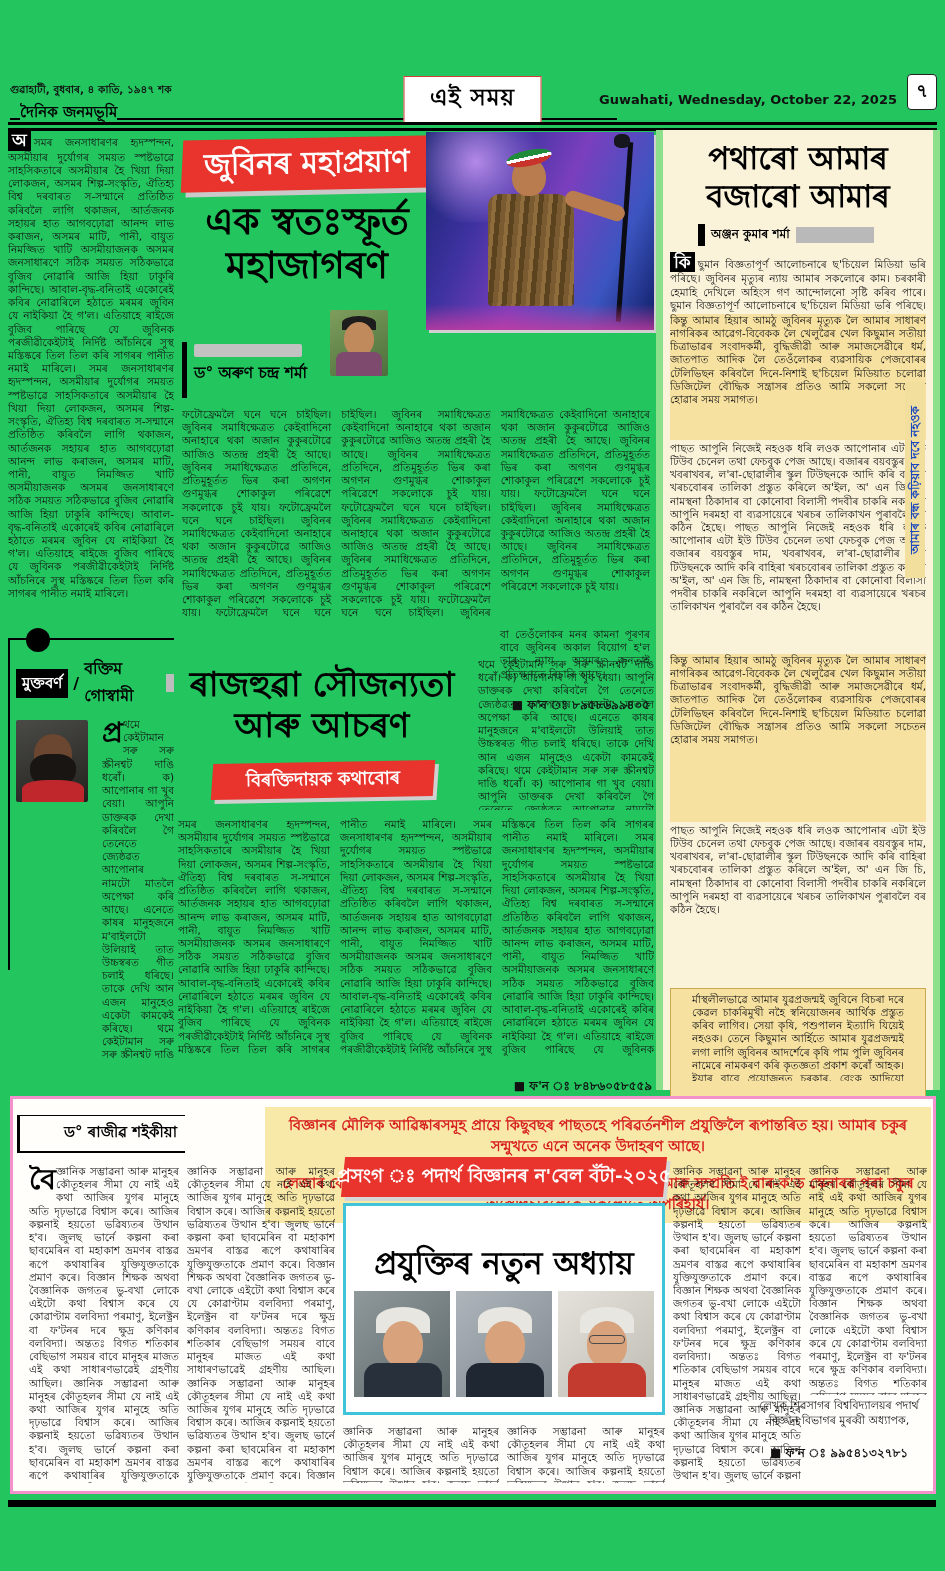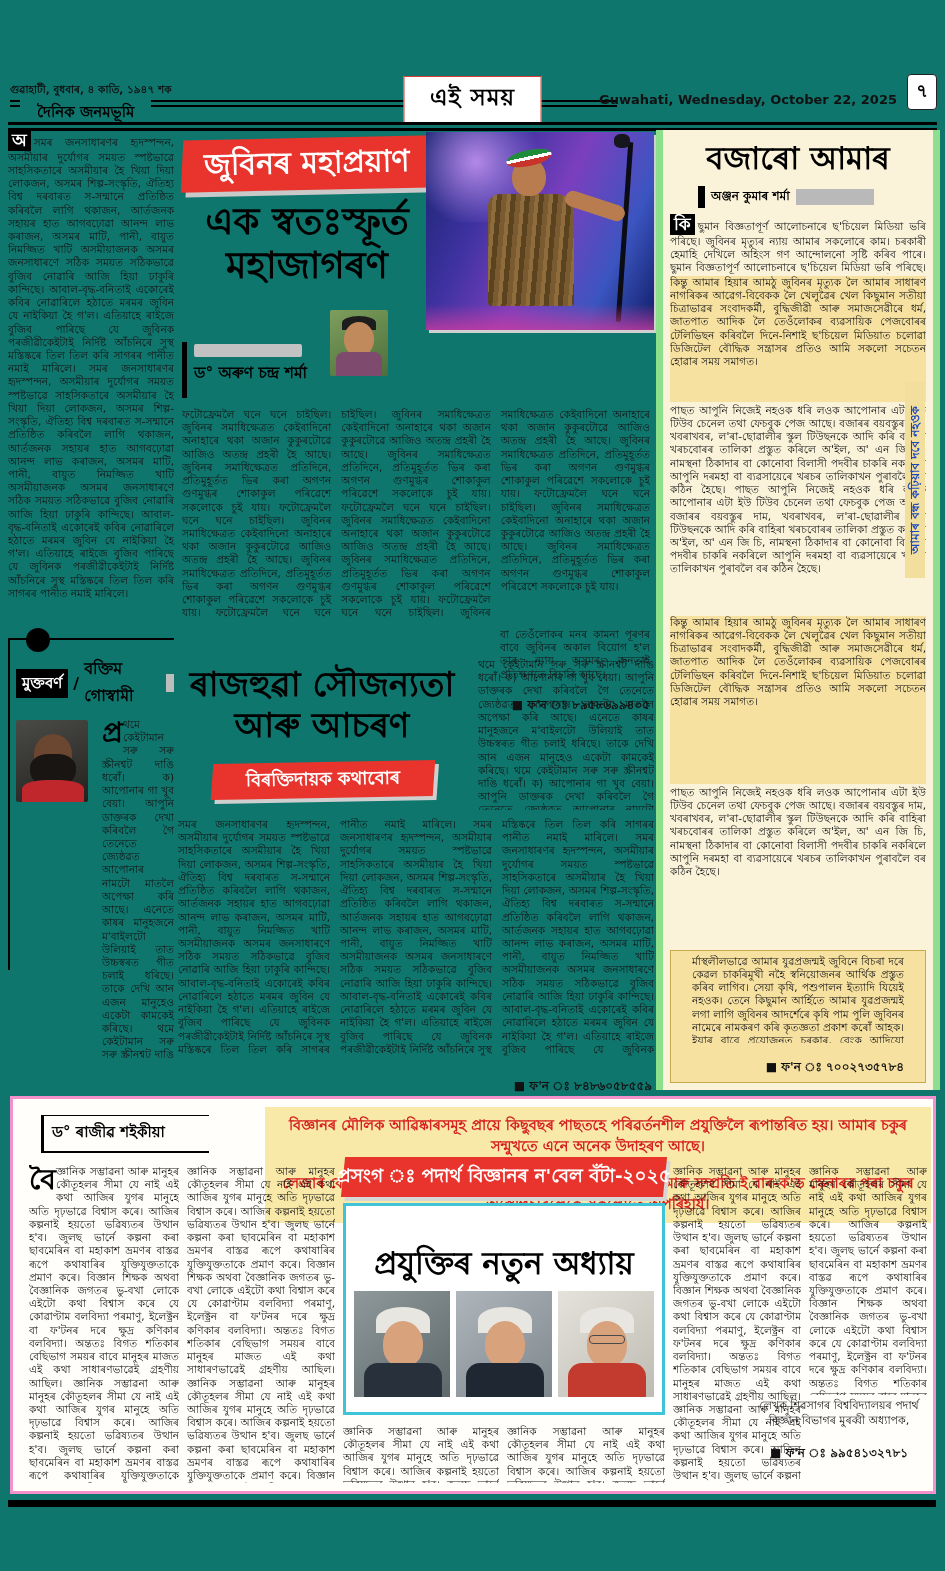--- a/index.html
+++ b/index.html
@@ -1,23 +1,23 @@
 <!DOCTYPE html>
 <html><head>
 <meta charset="utf-8">
 <style>
   * { margin:0; padding:0; box-sizing:border-box; }
   html,body { background:#ffffff; }
   body { font-family:"DejaVu Sans", sans-serif; }
-  .page { position:relative; width:945px; height:1571px; background:#0f766e; overflow:hidden; margin:0 auto; }
+  .page { position:relative; width:945px; height:1571px; background:#22c55e; overflow:hidden; margin:0 auto; }
 
   
   .masthead { position:absolute; top:78px; left:8px; right:8px; height:50px; }
   .mh-dateline { position:absolute; left:2px; top:4px; font-size:10.5px; font-weight:bold; color:#111; }
-  .brandrow { position:absolute; left:2px; top:22px; right:320px; display:flex; align-items:flex-start; gap:17px; }
+  .brandrow { position:absolute; left:2px; top:22px; right:320px; display:flex; align-items:flex-end; gap:0; }
   .dline { height:7px; border-top:2px solid #000; border-bottom:2px solid #000; }
   .dline.short { width:10px; }
   .dline.long { flex:1; }
   .brand { font-size:15px; font-weight:bold; color:#000; white-space:nowrap; }
   .mh-center { position:absolute; left:50%; top:-2px; transform:translateX(-50%); border:1.5px solid #d43c34; padding:2px 26px 4px; background:#fff; }
   .mh-center .ttl { font-size:23px; font-weight:bold; color:#000; letter-spacing:1px;text-align:right; }
   .mh-right { position:absolute; right:40px; top:14px; font-size:13px; font-weight:bold; color:#111; }
   .pagenum { position:absolute; right:0; top:-4px; width:30px; height:36px; border:1.5px solid #222; border-radius:4px; display:flex; align-items:center; justify-content:center; font-size:18px; font-weight:bold; background:#fff; }
   .hdr-rules { position:absolute; left:0; right:0; top:44px; height:9px; border-top:3px solid #000; border-bottom:3px solid #000; }
 
@@ -85,21 +85,21 @@
   .a3-bl-name { font-size:12px; font-weight:bold; color:#000; white-space:nowrap; }
   .a3-bl-grey { width:78px; height:16px; background:#b9b9b9; }
   .a3 .hl { background:#f6e1a0; }
   .a3 p.txt { margin-bottom:2px; }
   .a3-quote { position:absolute; right:8px; top:252px; width:20px; height:196px; background:#f3df9d; display:flex; align-items:center; justify-content:center; }
   .a3-quote span { writing-mode:vertical-rl; transform:rotate(180deg); color:#1a49c0; font-weight:bold; font-size:12px; white-space:nowrap; }
   .a3-box { border:1px solid #caa84c; background:#f6e1a0; padding:4px 21px; margin-top:4px; }
 
   
   .sci { position:absolute; left:10px; top:1096px; width:926px; height:398px; border:3px solid #f490cc; background:#fffefb; }
-  .sci-author { position:absolute; left:28px; top:16px; width:168px; padding:4px 8px 6px; border-left:3px solid #000; border-bottom:2px solid #000; border-top:1px solid #000; font-size:15px; font-weight:bold; color:#000; text-align:left; }
+  .sci-author { position:absolute; left:4px; top:16px; width:168px; padding:4px 8px 6px; border-left:3px solid #000; border-bottom:2px solid #000; border-top:1px solid #000; font-size:15px; font-weight:bold; color:#000; text-align:right; }
   .sci-kicker { position:absolute; left:252px; top:8px; width:666px; text-align:center; }
   .sci-kicker span { display:inline-block; background:#f9e9a8; color:#d62020; font-weight:bold; font-size:14.5px; line-height:1.45; padding:8px 4px; }
   .sci-banner { position:absolute; left:330px; top:58px; width:322px; height:40px; background:#e8342c; transform:skewX(-6deg); box-shadow:4px 4px 0 #d6d6d6; display:flex; align-items:center; justify-content:center; }
   .sci-banner span { color:#fff; font-size:18.5px; font-weight:bold; transform:skewX(6deg); white-space:nowrap; }
   .sci-centerbox { position:absolute; left:330px; top:104px; width:322px; height:212px; border:3px solid #3ec3d8; background:#fff; padding:6px 8px; }
   .sci-headline { text-align:center; font-size:31px; font-weight:bold; line-height:1.25; color:#000;margin-top:32px; }
   .laureates { display:flex; gap:6px; justify-content:center; margin-top:8px; }
   .laur { position:relative; width:97px; height:106px; overflow:hidden; }
   .laur .face { position:absolute; left:29px; top:30px; width:40px; height:46px; background:#d7a27c; border-radius:50% 50% 44% 44%; }
   .laur .hair { position:absolute; left:22px; top:16px; width:54px; height:26px; background:#e8e6e0; border-radius:50% 50% 0 0; }
@@ -211,20 +211,21 @@
     <div class="a2-body txt cols3">
       <span>সমৰ জনসাধাৰণৰ হৃদস্পন্দন, অসমীয়াৰ দুৰ্যোগৰ সময়ত স্পষ্টভাৱে সাহসিকতাৰে অসমীয়াৰ হৈ খিয়া দিয়া লোকজন, অসমৰ শিল্প-সংস্কৃতি, ঐতিহ্য বিশ্ব দৰবাৰত স-সন্মানে প্ৰতিষ্ঠিত কৰিবলৈ লাগি থকাজন, আৰ্তজনক সহায়ৰ হাত আগবঢ়োৱা আনন্দ লাভ কৰাজন, অসমৰ মাটি, পানী, বায়ুত নিমজ্জিত খাটি অসমীয়াজনক অসমৰ জনসাধাৰণে সঠিক সময়ত সঠিকভাৱে বুজিব নোৱাৰি আজি হিয়া ঢাকুৰি কান্দিছে। আবাল-বৃদ্ধ-বনিতাই একোৰেই কবিৰ নোৱাৰিলে হঠাতে মৰমৰ জুবিন যে নাইকিয়া হৈ গ'ল। এতিয়াহে ৰাইজে বুজিব পাৰিছে যে জুবিনক পৰজীৱীকেইটাই নিৰ্দিষ্ট আঁচনিৰে সুস্থ মস্তিষ্কৰে তিল তিল কৰি সাগৰৰ পানীত নমাই মাৰিলে। সমৰ জনসাধাৰণৰ হৃদস্পন্দন, অসমীয়াৰ দুৰ্যোগৰ সময়ত স্পষ্টভাৱে সাহসিকতাৰে অসমীয়াৰ হৈ খিয়া দিয়া লোকজন, অসমৰ শিল্প-সংস্কৃতি, ঐতিহ্য বিশ্ব দৰবাৰত স-সন্মানে প্ৰতিষ্ঠিত কৰিবলৈ লাগি থকাজন, আৰ্তজনক সহায়ৰ হাত আগবঢ়োৱা আনন্দ লাভ কৰাজন, অসমৰ মাটি, পানী, বায়ুত নিমজ্জিত খাটি অসমীয়াজনক অসমৰ জনসাধাৰণে সঠিক সময়ত সঠিকভাৱে বুজিব নোৱাৰি আজি হিয়া ঢাকুৰি কান্দিছে। আবাল-বৃদ্ধ-বনিতাই একোৰেই কবিৰ নোৱাৰিলে হঠাতে মৰমৰ জুবিন যে নাইকিয়া হৈ গ'ল। এতিয়াহে ৰাইজে বুজিব পাৰিছে যে জুবিনক পৰজীৱীকেইটাই নিৰ্দিষ্ট আঁচনিৰে সুস্থ মস্তিষ্কৰে তিল তিল কৰি সাগৰৰ পানীত নমাই মাৰিলে। সমৰ জনসাধাৰণৰ হৃদস্পন্দন, অসমীয়াৰ দুৰ্যোগৰ সময়ত স্পষ্টভাৱে সাহসিকতাৰে অসমীয়াৰ হৈ খিয়া দিয়া লোকজন, অসমৰ শিল্প-সংস্কৃতি, ঐতিহ্য বিশ্ব দৰবাৰত স-সন্মানে প্ৰতিষ্ঠিত কৰিবলৈ লাগি থকাজন, আৰ্তজনক সহায়ৰ হাত আগবঢ়োৱা আনন্দ লাভ কৰাজন, অসমৰ মাটি, পানী, বায়ুত নিমজ্জিত খাটি অসমীয়াজনক অসমৰ জনসাধাৰণে সঠিক সময়ত সঠিকভাৱে বুজিব নোৱাৰি আজি হিয়া ঢাকুৰি কান্দিছে। আবাল-বৃদ্ধ-বনিতাই একোৰেই কবিৰ নোৱাৰিলে হঠাতে মৰমৰ জুবিন যে নাইকিয়া হৈ গ'ল। এতিয়াহে ৰাইজে বুজিব পাৰিছে যে জুবিনক পৰজীৱীকেইটাই নিৰ্দিষ্ট আঁচনিৰে সুস্থ মস্তিষ্কৰে তিল তিল কৰি সাগৰৰ পানীত নমাই মাৰিলে।</span>
     </div>
     <div class="a2-tail">
       <div class="phone">■ ফ'ন ঃ ৮৪৮৬০৫৮৫৫৯</div>
     </div>
   </div>
 
   <div class="art3 a3">
     <div class="a3-head">
+      <div>পথাৰো আমাৰ</div>
       <div>বজাৰো আমাৰ</div>
     </div>
     <div class="a3-byline">
       <div class="a3-bl-bar"></div>
       <div class="a3-bl-name">অঞ্জন কুমাৰ শৰ্মা</div>
       <div class="a3-bl-grey"></div>
     </div>
     <p class="txt" style="height:60px;">
       <span class="dropchip">কি</span><span>ছুমান বিজ্ঞতাপূৰ্ণ আলোচনাৰে ছ'চিয়েল মিডিয়া ভৰি পৰিছে। জুবিনৰ মৃত্যুৰ ন্যায় আমাৰ সকলোৰে কাম। চৰকাৰী হেমাহি দেখিলে অহিংস গণ আন্দোলনো সৃষ্টি কৰিব পাৰে। ছুমান বিজ্ঞতাপূৰ্ণ আলোচনাৰে ছ'চিয়েল মিডিয়া ভৰি পৰিছে। জুবিনৰ মৃত্যুৰ ন্যায় আমাৰ সকলোৰে কাম। চৰকাৰী হেমাহি দেখিলে অহিংস গণ আন্দোলনো সৃষ্টি কৰিব পাৰে।</span>
     </p>

